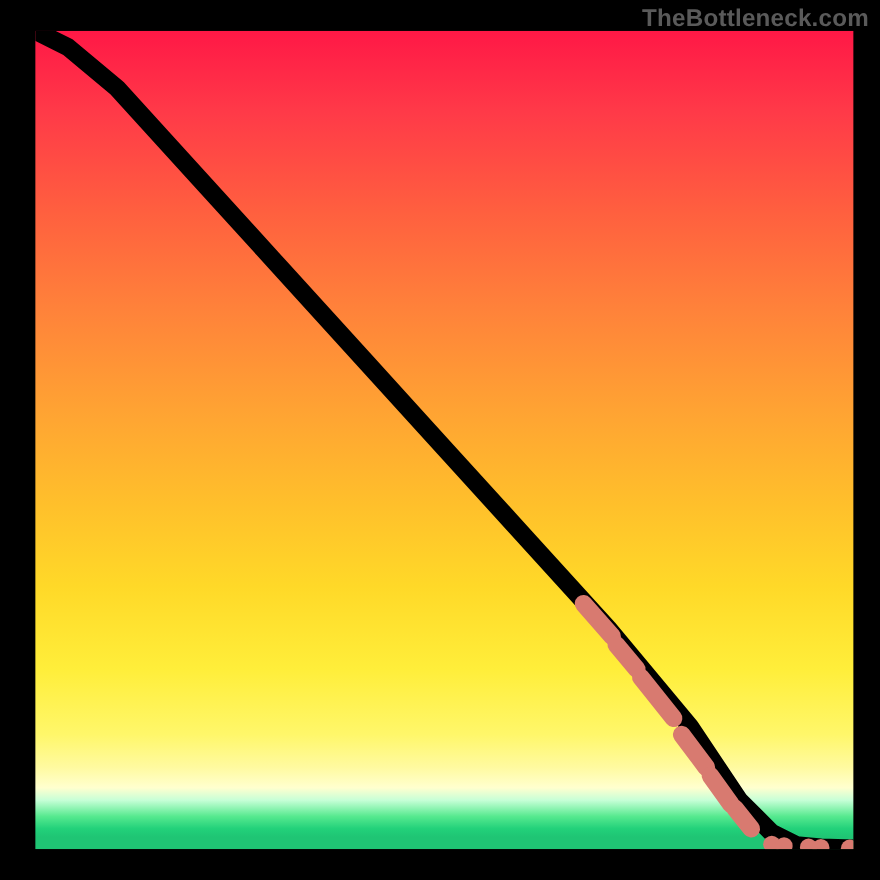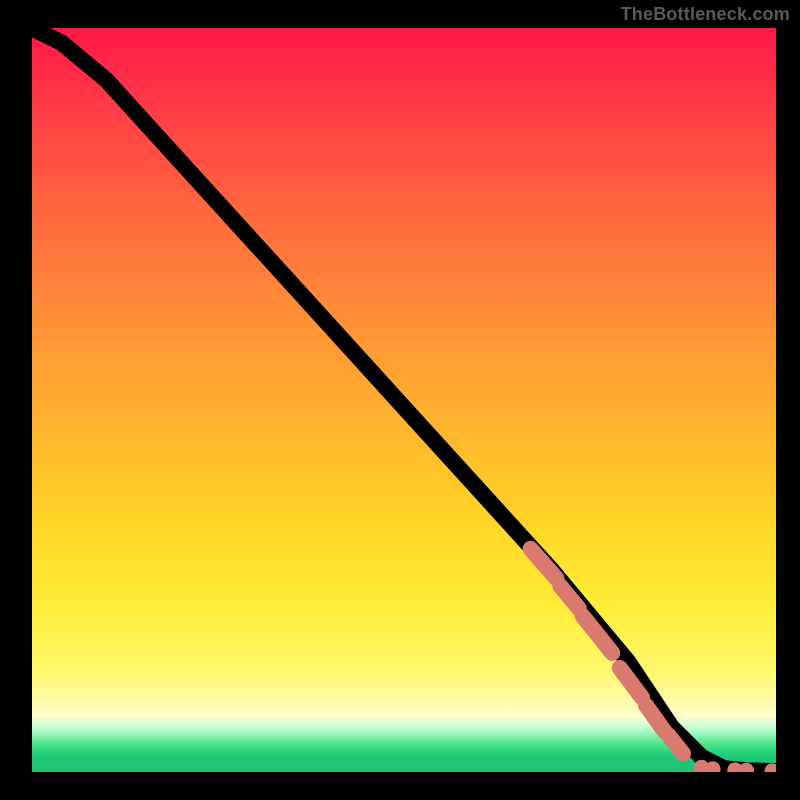--- a/index.html
+++ b/index.html
@@ -15,21 +15,21 @@
     position: relative;
     width: 800px;
     height: 800px;
     background: #000;
   }
   .watermark {
     position: absolute;
     top: 4px;
     right: 10px;
     color: #5a5a5a;
-    font-size: 18px;
+    font-size: 22px;
     font-weight: 600;
     letter-spacing: 0.2px;
     z-index: 10;
   }
   .plot {
     position: absolute;
     left: 32px;
     top: 28px;
     width: 744px;   
     height: 744px;  

